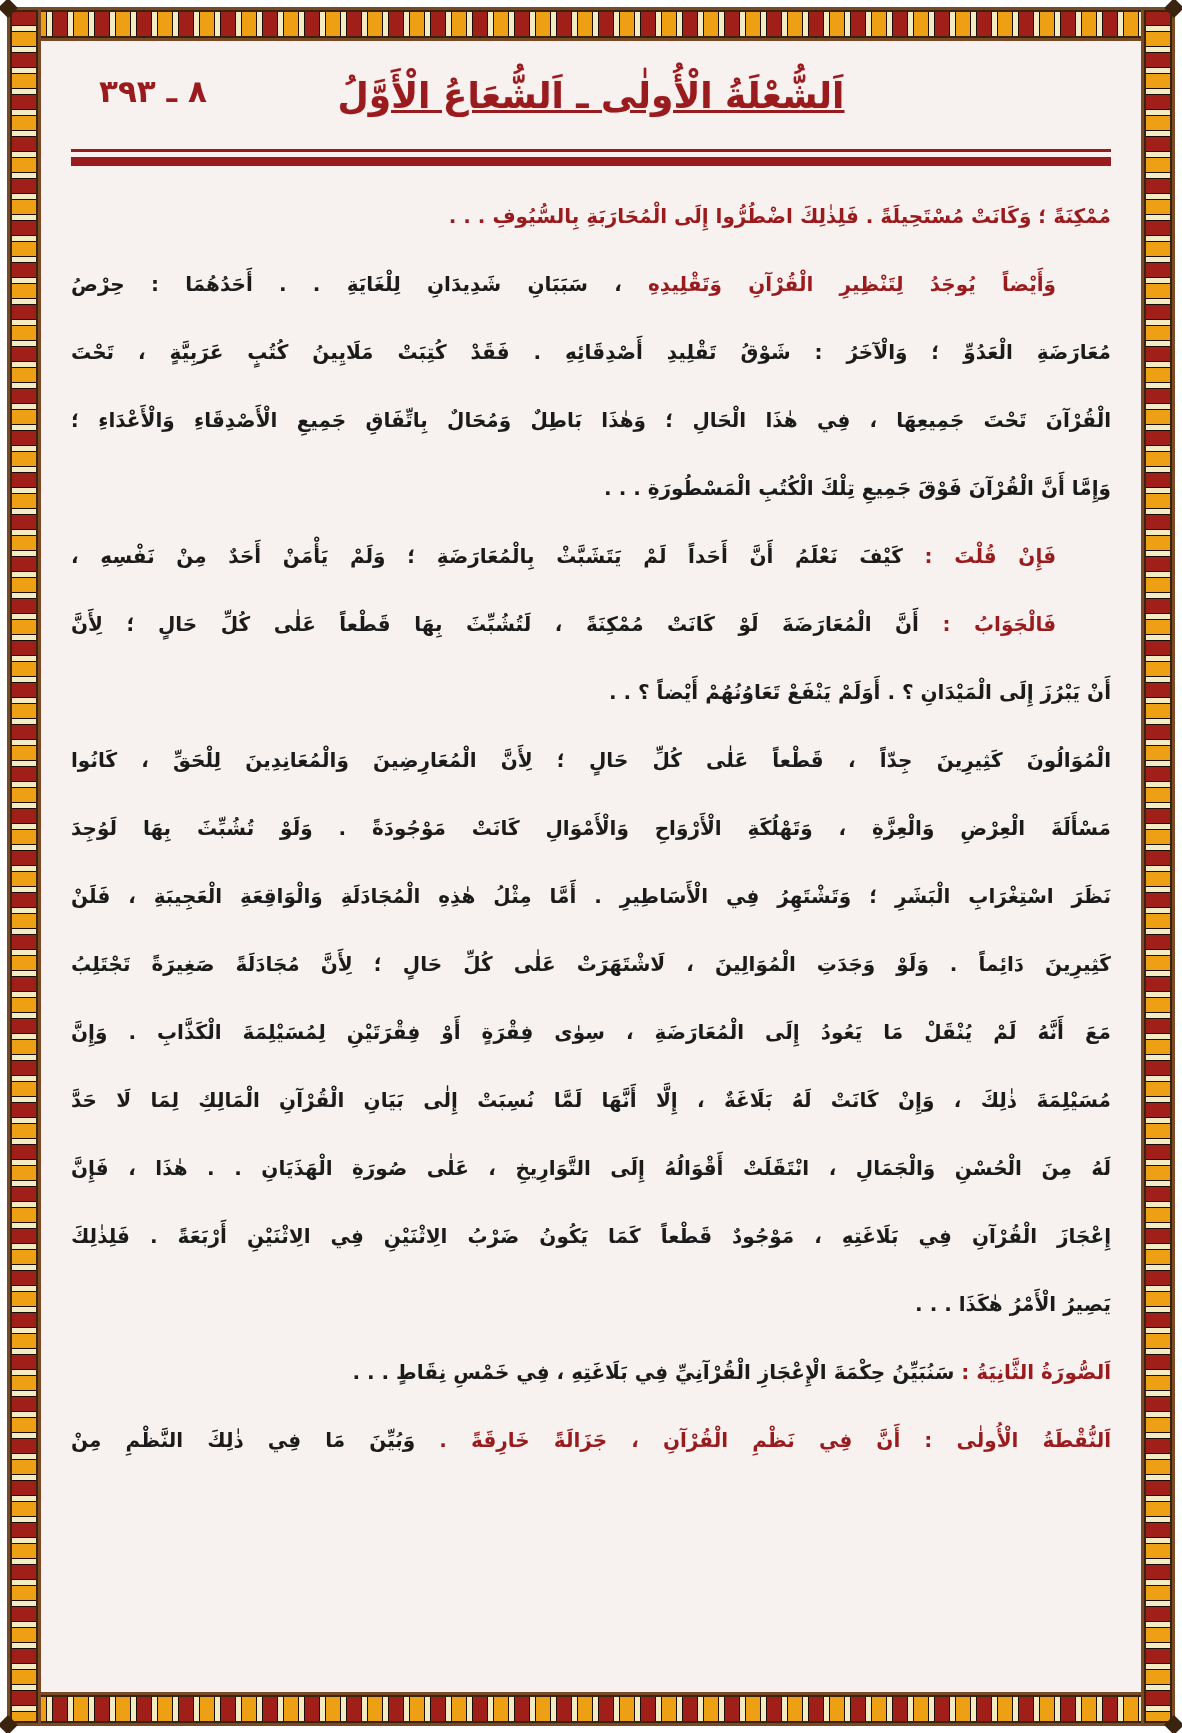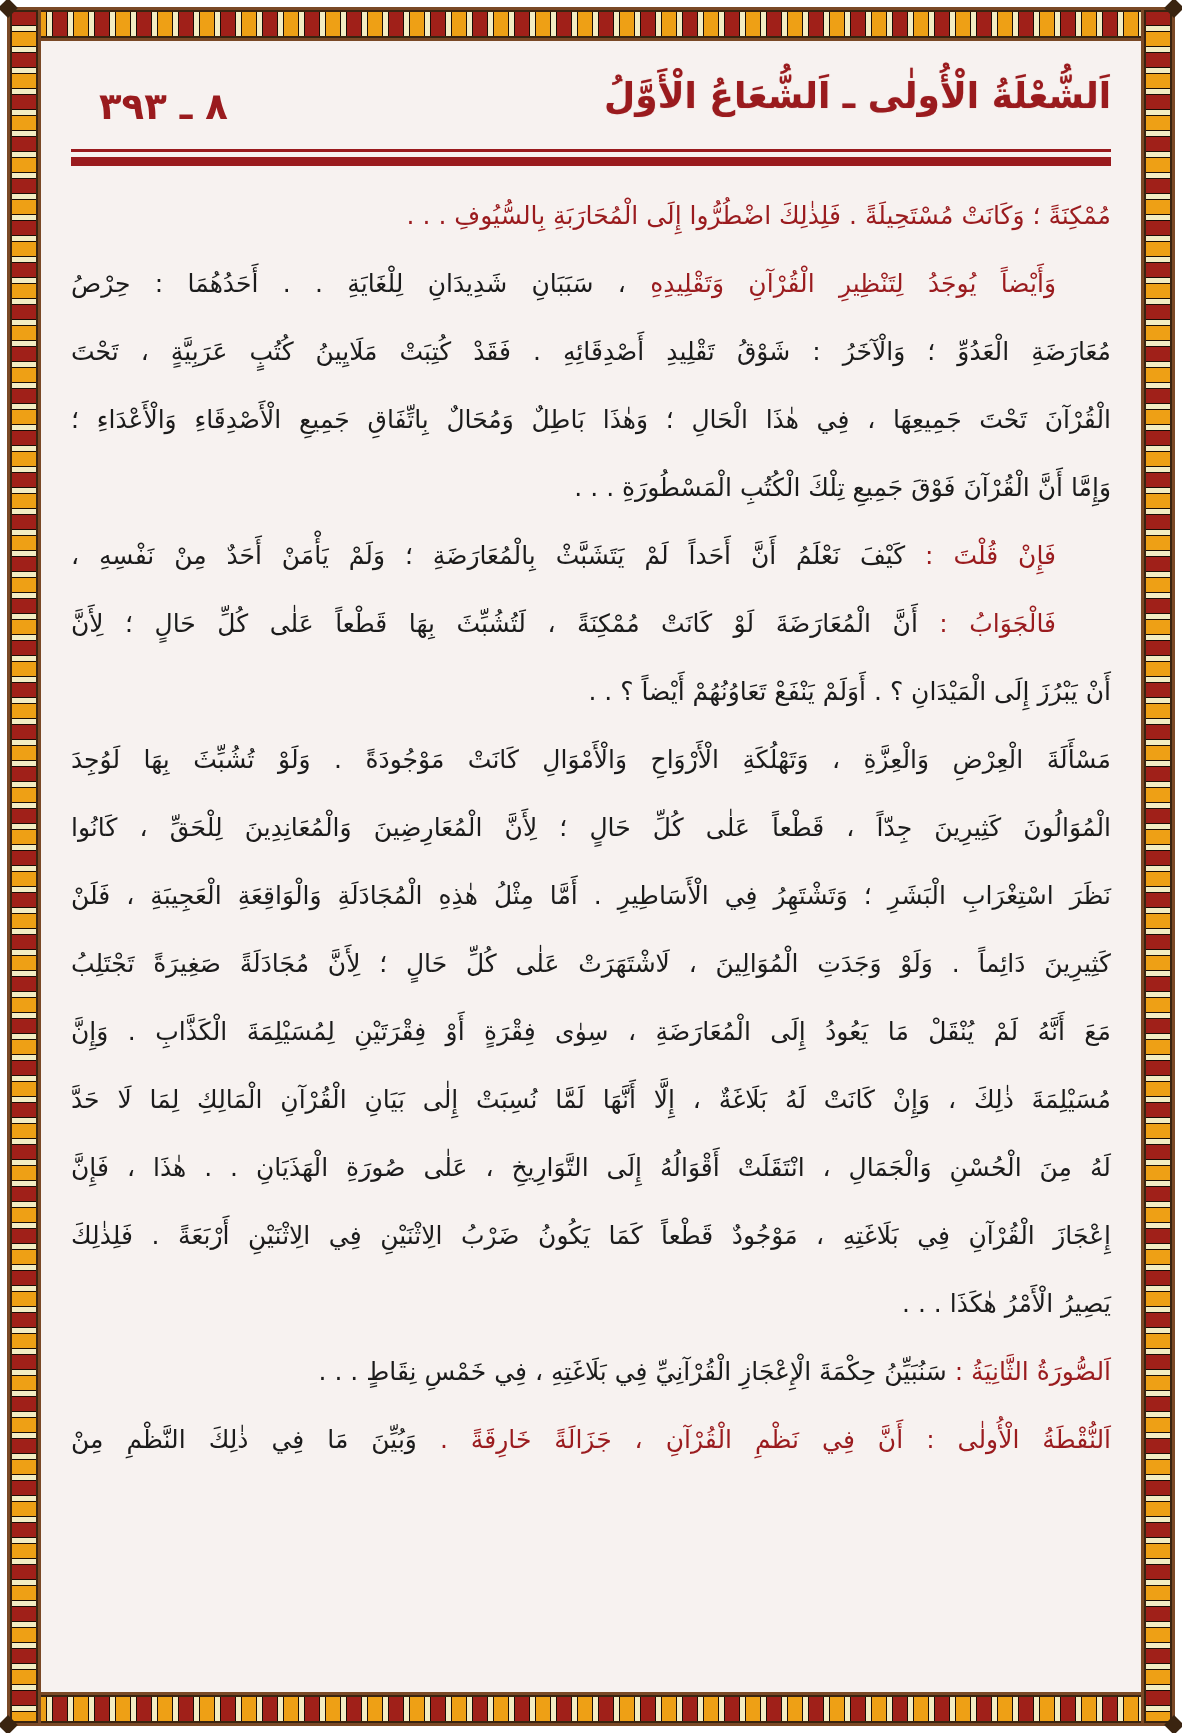--- a/index.html
+++ b/index.html
@@ -51,39 +51,40 @@
   
   .content{
     position:absolute;inset:41px;
     background:var(--bg);
     box-sizing:border-box;
     padding:26px 30px 0 30px;
     direction:rtl;
   }
   .header{position:relative;height:74px;}
   .page-number{
-    position:absolute;left:28px;top:18px;
-    color:var(--red);font-size:37px;font-weight:bold;letter-spacing:2px;
+    position:absolute;left:28px;top:6px;
+    color:var(--red);font-size:31px;font-weight:bold;letter-spacing:2px;
     direction:rtl;
   }
   .page-title{
-    text-align:right;
+    text-align:center;
     color:var(--red);
     font-size:36px;font-weight:bold;
     padding-top:8px;
     text-shadow:0 0 1px rgba(154,27,30,.4);
+    text-decoration:underline;
   }
   .rule-thin{height:3px;background:var(--red);margin-top:8px;}
   .rule-thick{height:9px;background:var(--red);margin-top:5px;}
 
   
   .body-text{margin-top:16px;}
   .line{
     height:68px;line-height:68px;
-    font-size:25px;font-weight:normal;
+    font-size:20px;font-weight:bold;
     color:var(--ink);
     white-space:normal;
     text-align:right;            
     overflow:visible;
   }
   .line.fill{text-align:justify;text-align-last:justify;}
   .line.indent{padding-right:55px;}
   .seg.red{color:var(--red);}
   .seg.black{color:var(--ink);}
 </style>
@@ -113,22 +114,22 @@
 
     <div class="body-text">
         <div class="line"><span class="seg red">مُمْكِنَةً ؛ وَكَانَتْ مُسْتَحِيلَةً . فَلِذٰلِكَ اضْطُرُّوا إِلَى الْمُحَارَبَةِ بِالسُّيُوفِ . . .</span></div>
         <div class="line fill indent"><span class="seg red">وَأَيْضاً يُوجَدُ لِتَنْظِيرِ الْقُرْآنِ وَتَقْلِيدِهِ</span><span class="seg black"> ، سَبَبَانِ شَدِيدَانِ لِلْغَايَةِ . . أَحَدُهُمَا : حِرْصُ</span></div>
         <div class="line fill"><span class="seg black">مُعَارَضَةِ الْعَدُوِّ ؛ وَالْآخَرُ : شَوْقُ تَقْلِيدِ أَصْدِقَائِهِ . فَقَدْ كُتِبَتْ مَلَايِينُ كُتُبٍ عَرَبِيَّةٍ ، تَحْتَ</span></div>
         <div class="line fill"><span class="seg black">الْقُرْآنَ تَحْتَ جَمِيعِهَا ، فِي هٰذَا الْحَالِ ؛ وَهٰذَا بَاطِلٌ وَمُحَالٌ بِاتِّفَاقِ جَمِيعِ الْأَصْدِقَاءِ وَالْأَعْدَاءِ ؛</span></div>
         <div class="line"><span class="seg black">وَإِمَّا أَنَّ الْقُرْآنَ فَوْقَ جَمِيعِ تِلْكَ الْكُتُبِ الْمَسْطُورَةِ . . .</span></div>
         <div class="line fill indent"><span class="seg red">فَإِنْ قُلْتَ :</span><span class="seg black"> كَيْفَ نَعْلَمُ أَنَّ أَحَداً لَمْ يَتَشَبَّثْ بِالْمُعَارَضَةِ ؛ وَلَمْ يَأْمَنْ أَحَدٌ مِنْ نَفْسِهِ ،</span></div>
         <div class="line fill indent"><span class="seg red">فَالْجَوَابُ :</span><span class="seg black"> أَنَّ الْمُعَارَضَةَ لَوْ كَانَتْ مُمْكِنَةً ، لَتُشُبِّثَ بِهَا قَطْعاً عَلٰى كُلِّ حَالٍ ؛ لِأَنَّ</span></div>
         <div class="line"><span class="seg black">أَنْ يَبْرُزَ إِلَى الْمَيْدَانِ ؟ . أَوَلَمْ يَنْفَعْ تَعَاوُنُهُمْ أَيْضاً ؟ . .</span></div>
+        <div class="line fill"><span class="seg black">الْمُوَالُونَ كَثِيرِينَ جِدّاً ، قَطْعاً عَلٰى كُلِّ حَالٍ ؛ لِأَنَّ الْمُعَارِضِينَ وَالْمُعَانِدِينَ لِلْحَقِّ ، كَانُوا</span></div>
         <div class="line fill"><span class="seg black">مَسْأَلَةَ الْعِرْضِ وَالْعِزَّةِ ، وَتَهْلُكَةِ الْأَرْوَاحِ وَالْأَمْوَالِ كَانَتْ مَوْجُودَةً . وَلَوْ تُشُبِّثَ بِهَا لَوُجِدَ</span></div>
-        <div class="line fill"><span class="seg black">الْمُوَالُونَ كَثِيرِينَ جِدّاً ، قَطْعاً عَلٰى كُلِّ حَالٍ ؛ لِأَنَّ الْمُعَارِضِينَ وَالْمُعَانِدِينَ لِلْحَقِّ ، كَانُوا</span></div>
         <div class="line fill"><span class="seg black">نَظَرَ اسْتِغْرَابِ الْبَشَرِ ؛ وَتَشْتَهِرُ فِي الْأَسَاطِيرِ . أَمَّا مِثْلُ هٰذِهِ الْمُجَادَلَةِ وَالْوَاقِعَةِ الْعَجِيبَةِ ، فَلَنْ</span></div>
         <div class="line fill"><span class="seg black">كَثِيرِينَ دَائِماً . وَلَوْ وَجَدَتِ الْمُوَالِينَ ، لَاشْتَهَرَتْ عَلٰى كُلِّ حَالٍ ؛ لِأَنَّ مُجَادَلَةً صَغِيرَةً تَجْتَلِبُ</span></div>
         <div class="line fill"><span class="seg black">مَعَ أَنَّهُ لَمْ يُنْقَلْ مَا يَعُودُ إِلَى الْمُعَارَضَةِ ، سِوٰى فِقْرَةٍ أَوْ فِقْرَتَيْنِ لِمُسَيْلِمَةَ الْكَذَّابِ . وَإِنَّ</span></div>
         <div class="line fill"><span class="seg black">مُسَيْلِمَةَ ذٰلِكَ ، وَإِنْ كَانَتْ لَهُ بَلَاغَةٌ ، إِلَّا أَنَّهَا لَمَّا نُسِبَتْ إِلٰى بَيَانِ الْقُرْآنِ الْمَالِكِ لِمَا لَا حَدَّ</span></div>
         <div class="line fill"><span class="seg black">لَهُ مِنَ الْحُسْنِ وَالْجَمَالِ ، انْتَقَلَتْ أَقْوَالُهُ إِلَى التَّوَارِيخِ ، عَلٰى صُورَةِ الْهَذَيَانِ . . هٰذَا ، فَإِنَّ</span></div>
         <div class="line fill"><span class="seg black">إِعْجَازَ الْقُرْآنِ فِي بَلَاغَتِهِ ، مَوْجُودٌ قَطْعاً كَمَا يَكُونُ ضَرْبُ الِاثْنَيْنِ فِي الِاثْنَيْنِ أَرْبَعَةً . فَلِذٰلِكَ</span></div>
         <div class="line"><span class="seg black">يَصِيرُ الْأَمْرُ هٰكَذَا . . .</span></div>
         <div class="line"><span class="seg red">اَلصُّورَةُ الثَّانِيَةُ :</span><span class="seg black"> سَنُبَيِّنُ حِكْمَةَ الْإِعْجَازِ الْقُرْآنِيِّ فِي بَلَاغَتِهِ ، فِي خَمْسِ نِقَاطٍ . . .</span></div>
         <div class="line fill"><span class="seg red">اَلنُّقْطَةُ الْأُولٰى : أَنَّ فِي نَظْمِ الْقُرْآنِ ، جَزَالَةً خَارِقَةً .</span><span class="seg black"> وَبُيِّنَ مَا فِي ذٰلِكَ النَّظْمِ مِنْ</span></div>
       </div>

